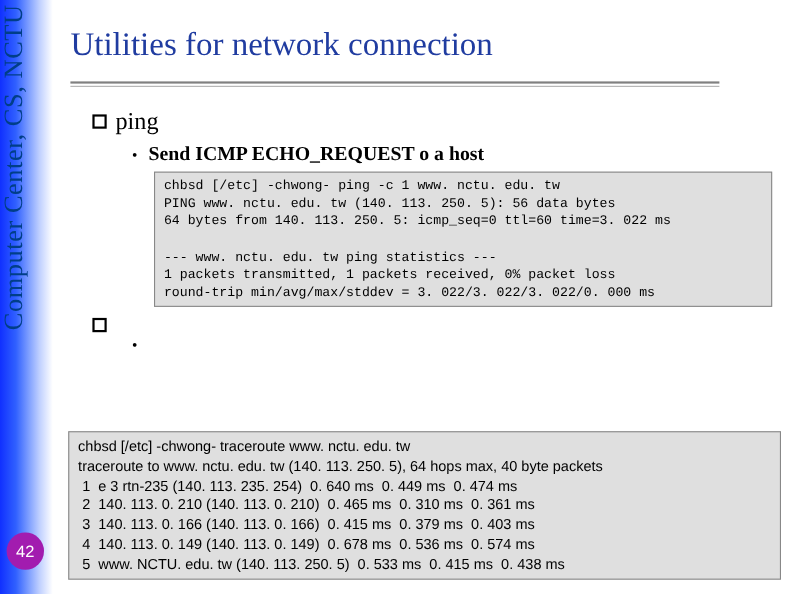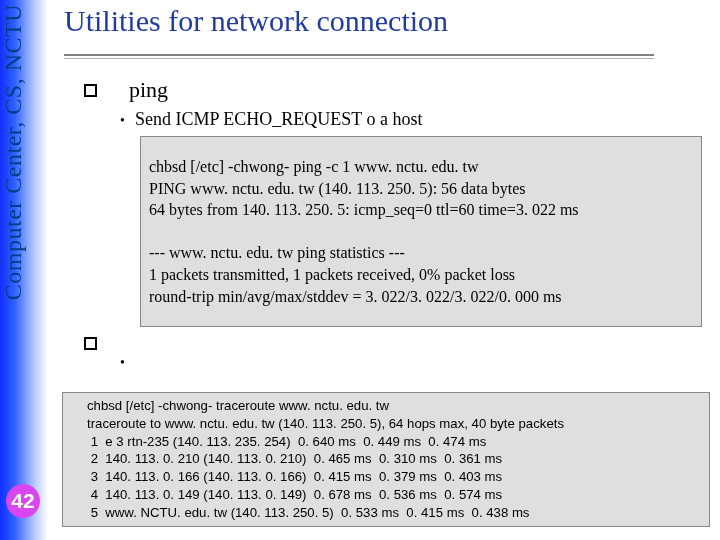--- a/index.html
+++ b/index.html
@@ -14,58 +14,58 @@
     writing-mode: vertical-rl; text-orientation: sideways;
     transform: rotate(180deg);
     font-family: "Times New Roman", serif;
     font-size: 24px;
     color: #003e88;
     letter-spacing: 0.5px;
   }
   .page-badge {
     position: absolute; left: 6px; bottom: 22px;
     width: 34px; height: 34px; border-radius: 50%;
-    background: #d946ef; color: #fff;
+    background: #a21caf; color: #fff;
     display: flex; align-items: center; justify-content: center;
-    font-family: Arial, sans-serif; font-size: 21px; font-weight: bold;
+    font-family: Arial, sans-serif; font-size: 15px;
   }
-  .content { position: absolute; left: 64px; top: 4px; right: 18px; }
+  .content { position: absolute; left: 64px; top: 24px; right: 18px; }
   .title {
     font-size: 30px; color: #203CA0;
     margin-bottom: 16px;
   }
   .hr1 { border: none; border-top: 2px solid #808080; margin-bottom: 2px; width: 590px; }
   .hr2 { border: none; border-top: 1px solid #b0b0b0; width: 590px; margin-bottom: 18px; }
   .bullet-row { display: flex; align-items: center; margin: 4px 0 6px 20px; }
   .q-icon {
     width: 13px; height: 13px; border: 2px solid #000; display: inline-block;
     margin-right: 8px; position: relative;
   }
   .q-icon::after {
     content: ""; position: absolute; left: 3px; top: 3px; right: 3px; bottom: 3px;
   }
-  .bullet-text { font-size: 22px; margin-left: 24px; }
+  .bullet-text { font-size: 22px; }
   .sub-row { display: flex; align-items: baseline; margin: 4px 0 6px 56px; }
   .dot { font-size: 14px; margin-right: 10px; line-height: 1; }
-  .sub-text { font-size: 18px; font-weight: normal; }
+  .sub-text { font-size: 18px; font-weight: bold; }
   .codebox {
     margin: 4px 0 10px 76px;
     background: #DFDFDF;
     border: 1px solid #888;
-    padding: 19px 8px;
-    font-family: Liberation Serif, serif;
-    font-size: 16px;
+    padding: 4px 8px;
+    font-family: Liberation Mono, monospace;
+    font-size: 12px;
     line-height: 1.35;
     white-space: pre;
   }
   .codebox-wide {
     margin: 4px 0 0 4px;
     background: #DFDFDF;
     border: 1px solid #888;
-    padding: 4px 24px;
+    padding: 4px 8px;
     font-family: Verdana, Geneva, sans-serif;
     font-size: 13.2px;
     line-height: 1.35;
     white-space: pre;
     width: 648px;
   }
   .wide-block { position: absolute; left: 58px; top: 388px; }
 </style>
 </head>
 <body>

